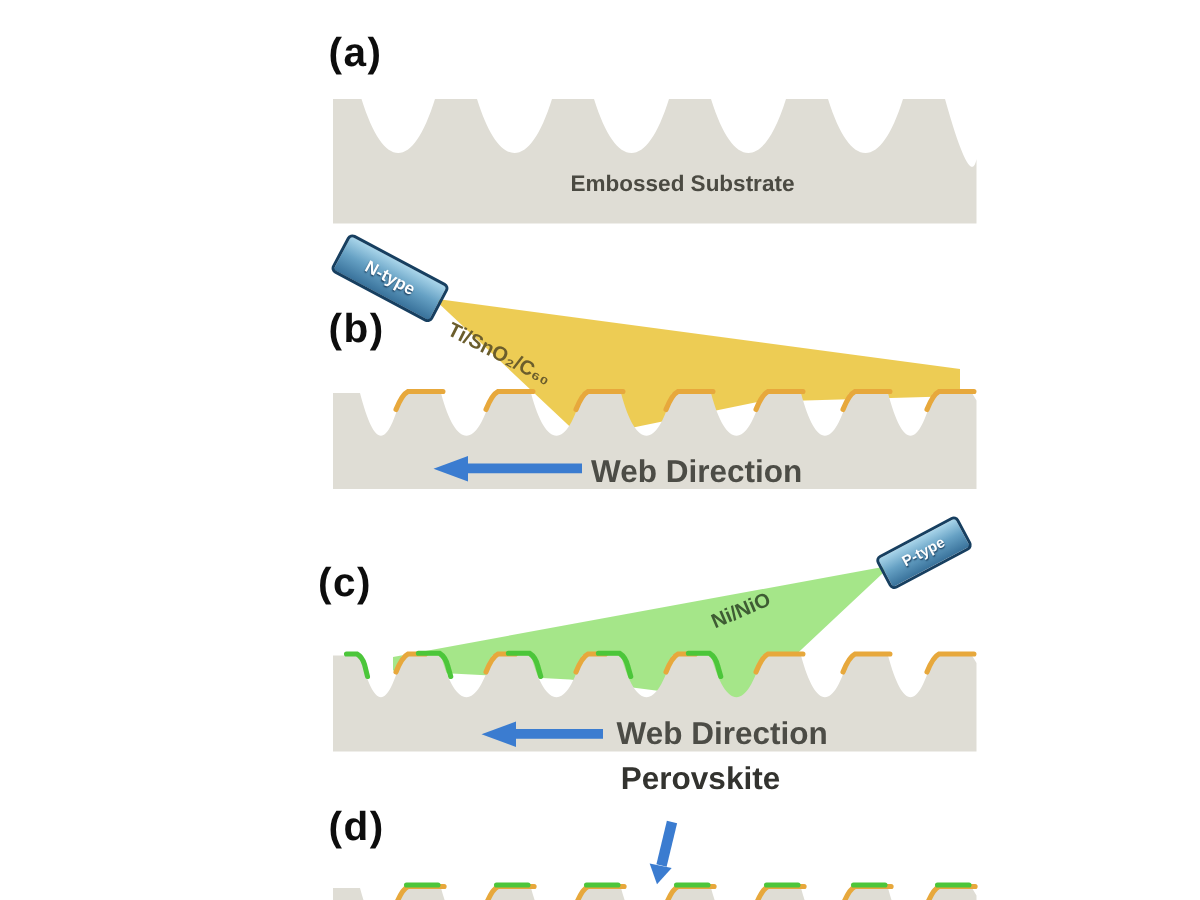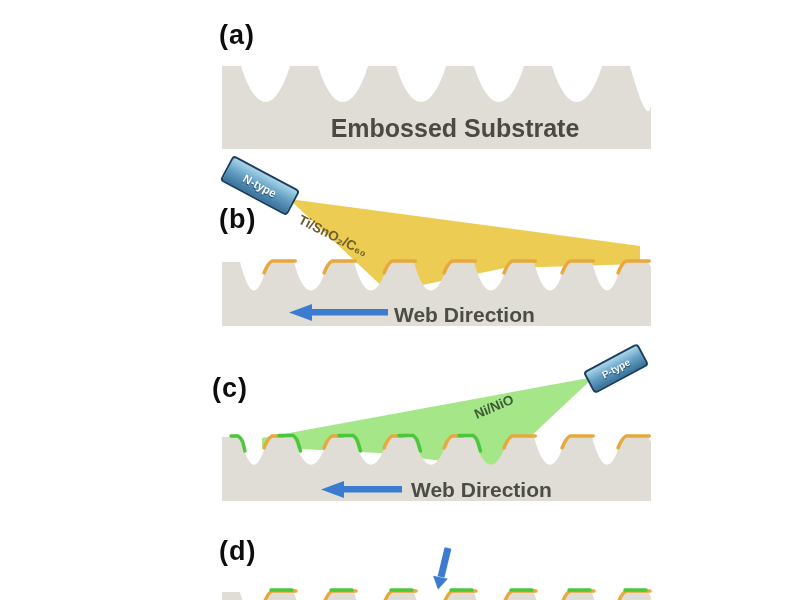--- a/index.html
+++ b/index.html
@@ -2,21 +2,21 @@
 <html><head>
 <meta charset="utf-8">
 <style>
   html,body{margin:0;padding:0;background:#ffffff;}
   .page{position:relative;width:800px;height:600px;background:#ffffff;overflow:hidden;
         font-family:"Liberation Sans", sans-serif;}
   #diagram{position:absolute;left:0;top:0;}
   .lbl{position:absolute;white-space:nowrap;}
   .panel-label{font-size:27px;font-weight:bold;color:#0d0d0d;letter-spacing:1px;}
   .caption{font-weight:600;color:#4b4a42;}
-  .embossed{font-size:25px;left:310px;top:114px;width:290px;text-align:center;}
+  .embossed{font-size:15px;left:310px;top:114px;width:290px;text-align:center;}
   .webdir{font-size:21px;color:#4c4c46;}
   .perovskite{font-size:21px;color:#33332f;left:402px;top:508px;width:130px;text-align:center;}
   .beam-label{font-size:13.5px;font-weight:bold;transform-origin:left top;}
   .beam-label.b{left:303px;top:212px;color:#6b5d2c;transform:rotate(27deg);}
   .beam-label.c{left:472px;top:408px;color:#3e5c33;transform:rotate(-23deg);}
   .source{position:absolute;display:flex;align-items:center;justify-content:center;
           border:2px solid #173f60;border-radius:4px;color:#fff;font-weight:bold;
           background:linear-gradient(180deg,#a9d5ea 0%,#66a1c4 48%,#39729b 100%);
           text-shadow:0 1px 1px rgba(10,40,70,.8);}
   .source.n{left:222px;top:171px;width:72px;height:25px;font-size:11.5px;transform:rotate(28deg);}
@@ -98,13 +98,14 @@
   <div class="lbl caption webdir" style="left:394px;top:303px">Web Direction</div>
 
   <div class="lbl panel-label" style="left:212px;top:373px">(c)</div>
   <div class="source p">
       <span>P-type</span>
     </div>
   <div class="lbl beam-label c">Ni/NiO</div>
   <div class="lbl caption webdir" style="left:411px;top:478px">Web Direction</div>
 
   <div class="lbl panel-label" style="left:219px;top:536px">(d)</div>
+  <div class="lbl caption perovskite">Perovskite</div>
 </div>
 
 </body></html>

